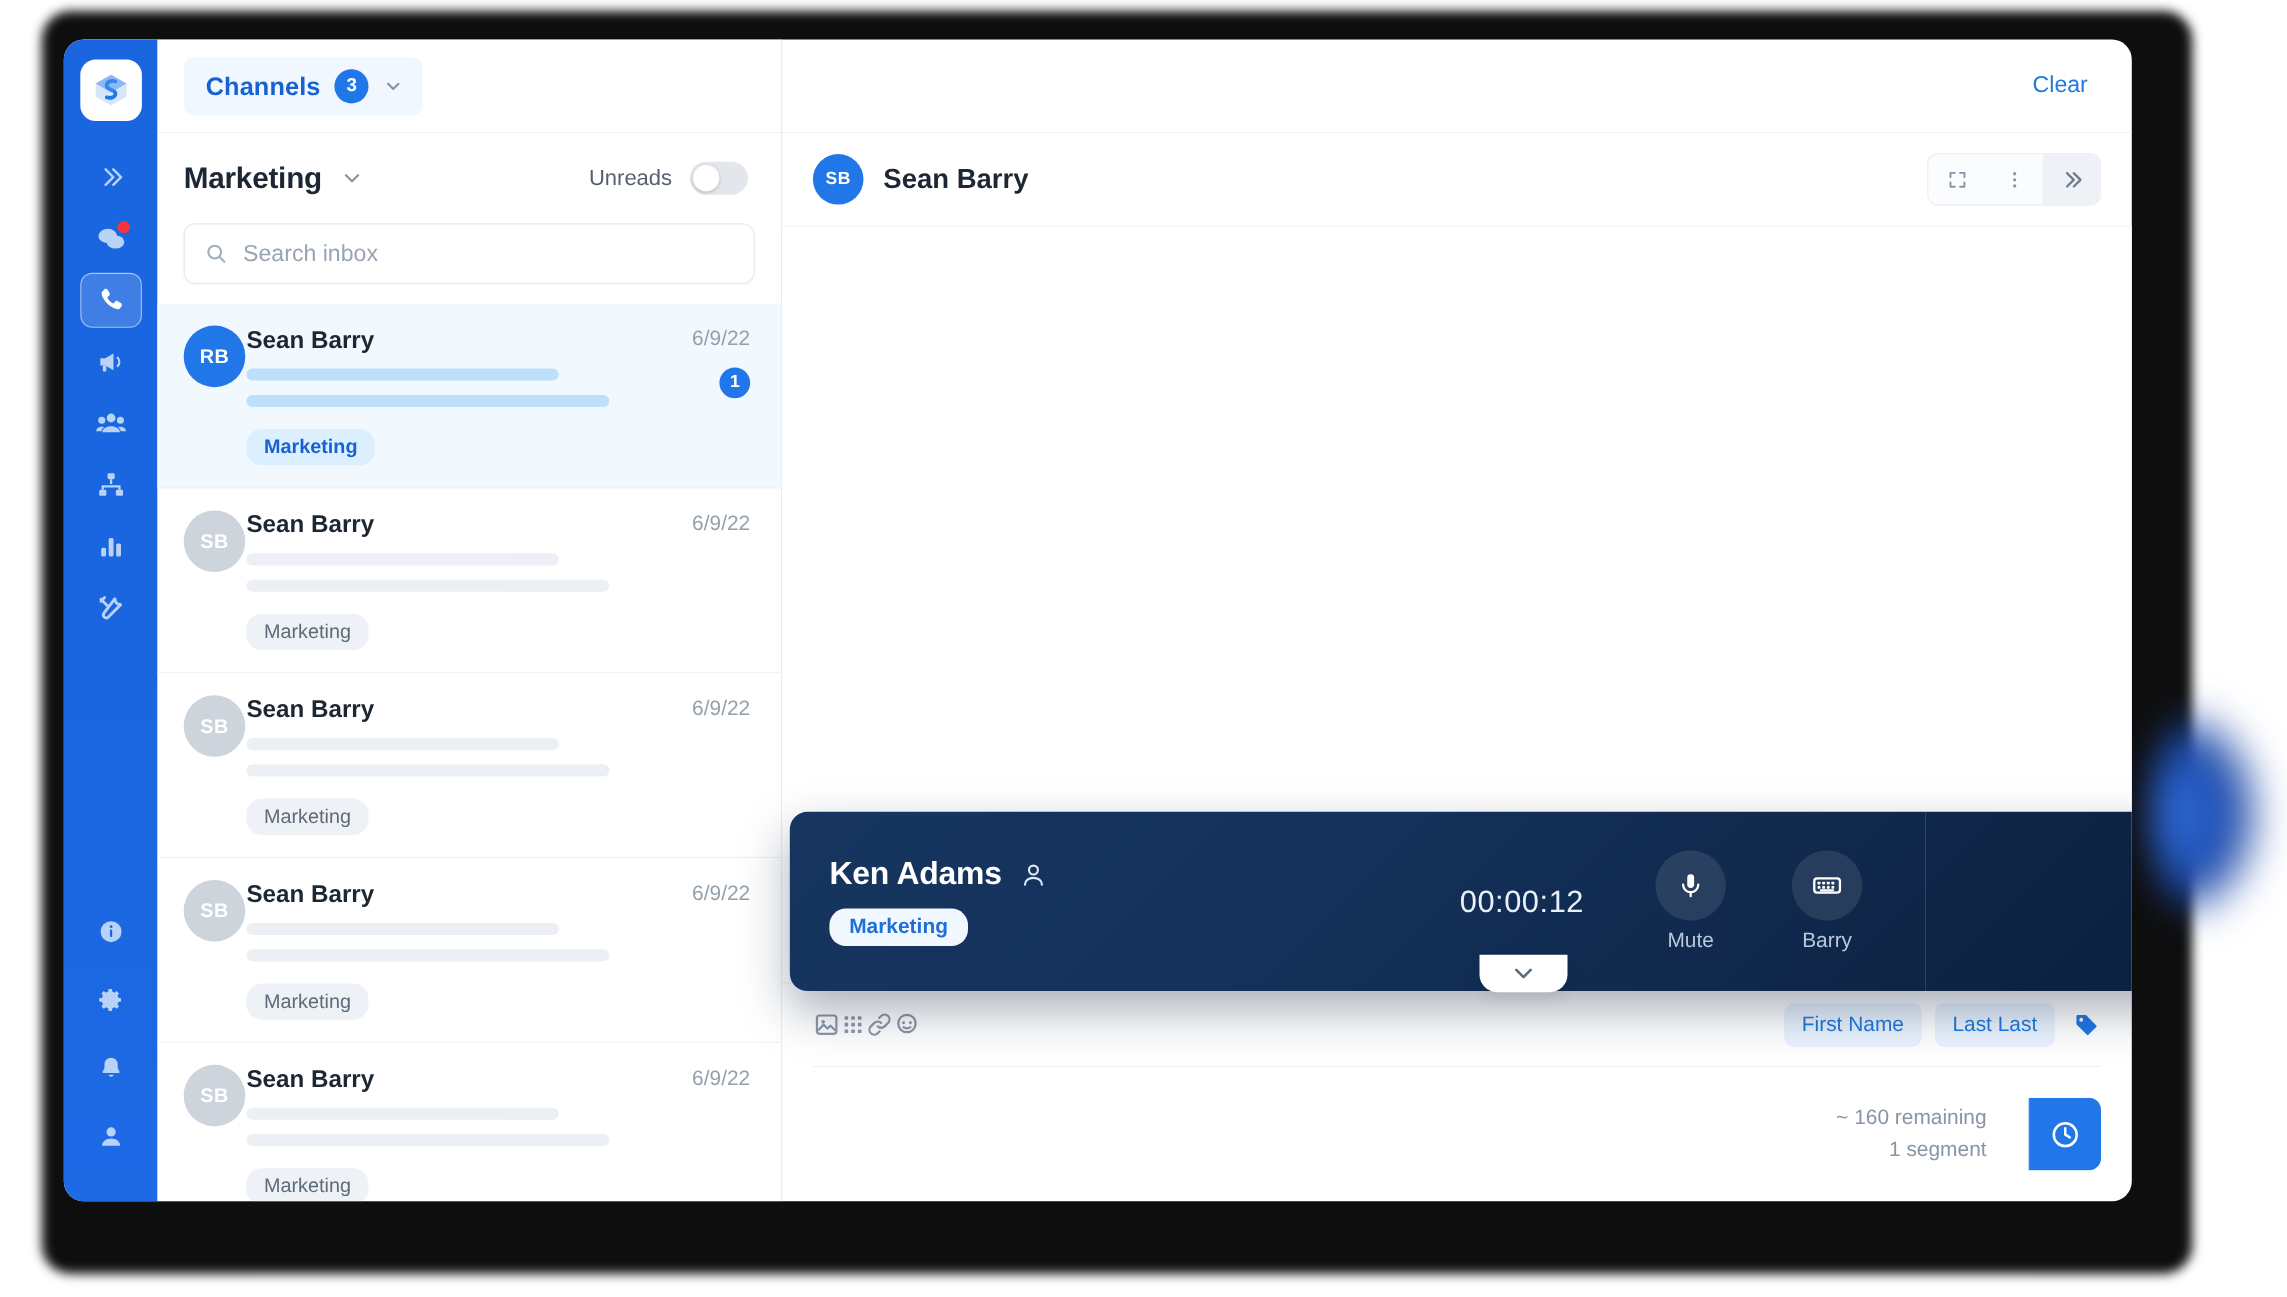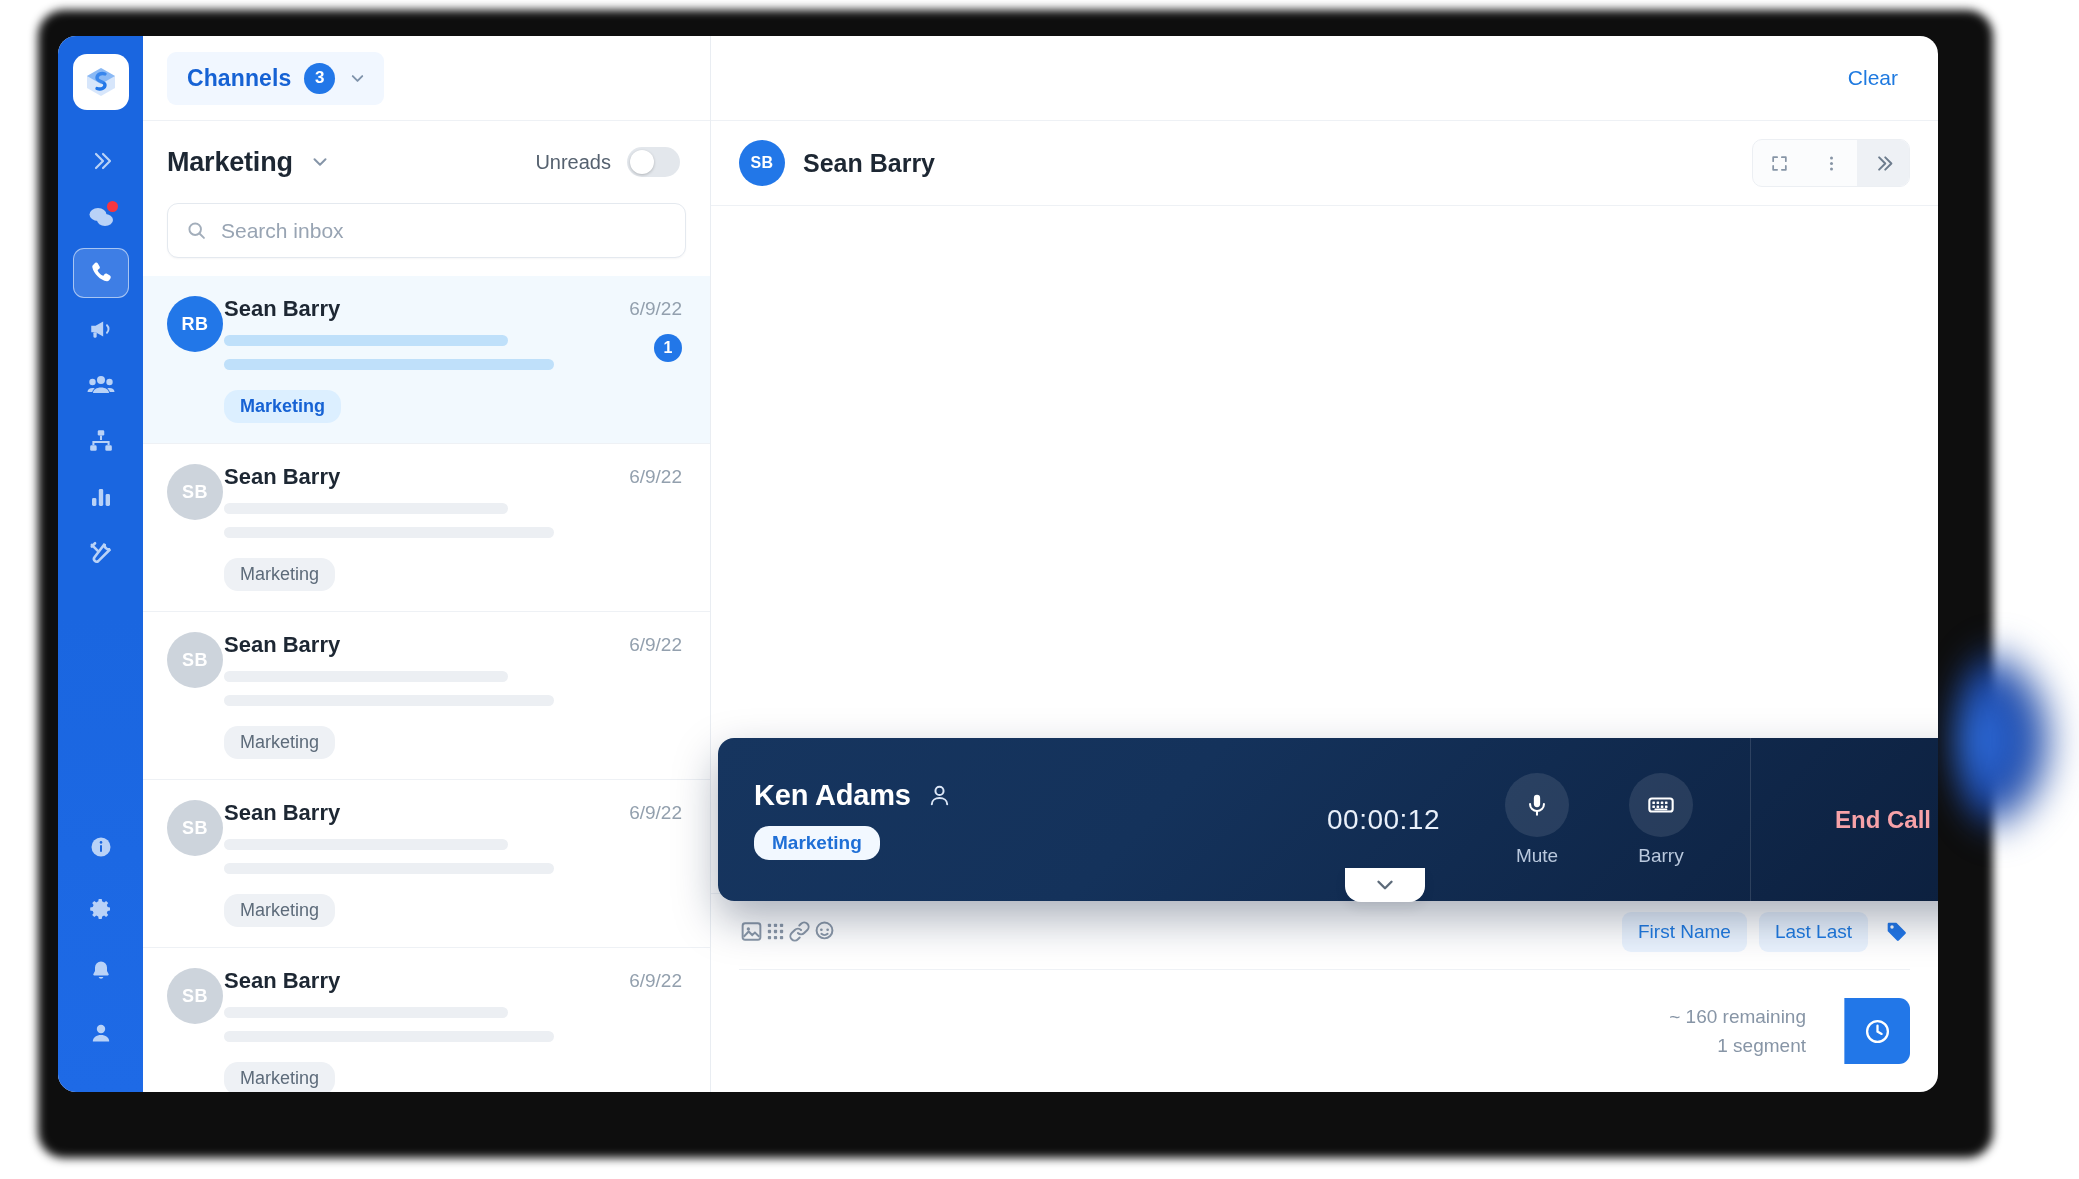--- a/index.html
+++ b/index.html
@@ -637,21 +637,20 @@
               <rect x="11.8" y="12.4" width="2.2" height="2.2" rx=".5"></rect>
                 <rect x="15.4" y="12.4" width="2.2" height="2.2" rx=".5"></rect>
               <rect x="6.4" y="15" width="11" height="1.6" rx=".6"></rect>
             </svg>
           </div>
           <div class="ctrl-label">Barry</div>
         </div>
       </div>
 
       <div class="call-actions">
-        <div class="call-action end">End Call</div>
       </div>
     </div>
 
     <div class="call-collapse">
       <svg width="26" height="26" viewBox="0 0 24 24" fill="none" stroke="currentColor" stroke-width="2.2" stroke-linecap="round" stroke-linejoin="round">
           <polyline points="6 9 12 15 18 9"></polyline>
         </svg>
     </div>
 
   </div>

